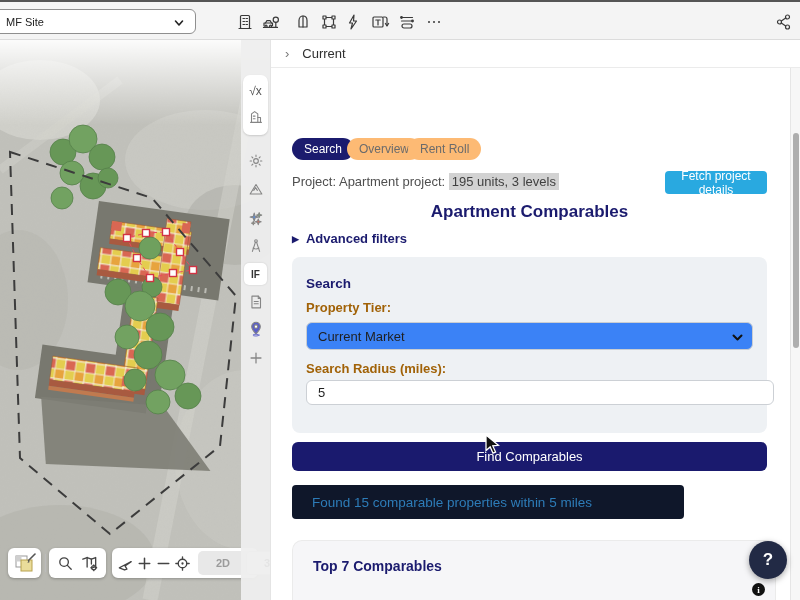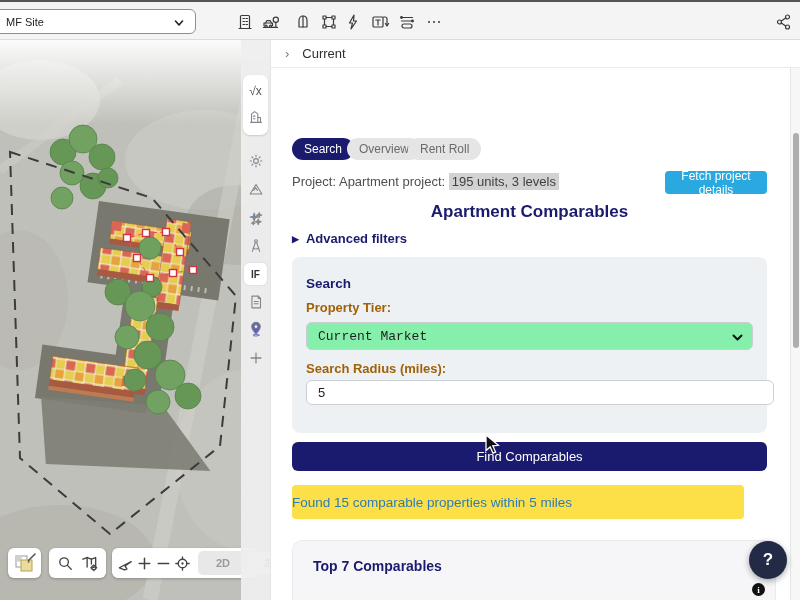--- a/index.html
+++ b/index.html
@@ -52,52 +52,52 @@
   .panel{position:absolute;left:270px;top:40px;width:530px;height:560px;background:#fff;
          border-left:1px solid #e4e4e4;z-index:20;}
   .phead{position:absolute;left:0;top:0;width:530px;height:28px;border-bottom:1px solid #ebebeb;
          display:flex;align-items:center;}
   .phead .pchev{margin-left:14px;color:#777;font-size:13px;cursor:pointer;}
   .phead .ptitle{margin-left:13px;font-size:13px;font-weight:500;color:#2f2f2f;}
 
   .tab{position:absolute;top:98px;height:22px;border-radius:12px;display:flex;align-items:center;
        justify-content:center;font-size:12px;cursor:pointer;padding:0 12px;}
   .tab.active{background:#1b1b6e;color:#fff;}
-  .tab.idle{background:#e5e5e5;color:#6b6b6b;}
+  .tab.idle{background:#fdba74;color:#6b6b6b;}
 
   .projline{position:absolute;left:21px;top:134px;font-size:13px;color:#4f4f4f;}
   .projline .hl{background:#d2d2d2;padding:1px 3px;color:#3f3f3f;}
   .fetch-btn{position:absolute;left:394px;top:131px;width:102px;height:23px;background:#29a9e0;
        color:#fff;font-size:12px;border:none;border-radius:4px;display:flex;align-items:center;
        justify-content:center;cursor:pointer;}
 
   .big-title{position:absolute;left:21px;top:162px;width:475px;text-align:center;font-size:17px;
        font-weight:bold;color:#1b1b6e;}
   .advfilters{position:absolute;left:21px;top:191px;font-size:13px;font-weight:bold;color:#1b1b6e;
        cursor:pointer;display:flex;align-items:center;gap:7px;}
   .advfilters .arr{font-size:9px;}
 
   .search-card{position:absolute;left:21px;top:217px;width:475px;height:176px;background:#eef1f4;
        border-radius:8px;}
   .sec-head{position:absolute;left:35px;top:236px;font-size:13.5px;font-weight:bold;color:#1b1b6e;}
   .fld-label{position:absolute;left:35px;font-size:13px;font-weight:bold;color:#a16207;}
   .tier-select{position:absolute;left:35px;top:282px;width:447px;height:28px;border:1px solid #c9cdd2;
-       border-radius:6px;background:#86efac;font-size:13px;color:#1f1f1f;padding:0 30px 0 11px;
-       -webkit-appearance:none;appearance:none;font-family:Liberation Mono, monospace;cursor:pointer;}
+       border-radius:6px;background:#3b82f6;font-size:13px;color:#1f1f1f;padding:0 30px 0 11px;
+       -webkit-appearance:none;appearance:none;font-family:Liberation Sans, sans-serif;cursor:pointer;}
   .sel-chev{position:absolute;left:460px;top:290px;pointer-events:none;}
   .radius-input{position:absolute;left:35px;top:340px;width:468px;height:25px;border:1px solid #ccd0d5;
        border-radius:6px;background:#fff;font-size:13px;color:#1f1f1f;padding:0 11px;
        font-family:"Liberation Sans",sans-serif;}
 
   .find-btn{position:absolute;left:21px;top:402px;width:475px;height:29px;background:#1a1a6e;
        color:#fff;font-size:13px;font-weight:500;border:none;border-radius:6px;display:flex;
        align-items:center;justify-content:center;cursor:pointer;}
 
-  .result-box{position:absolute;left:21px;top:445px;width:452px;height:34px;background:#fde047;
-       border-radius:4px;display:flex;align-items:center;padding-left:0;font-size:13.5px;
+  .result-box{position:absolute;left:21px;top:445px;width:392px;height:34px;background:#0f172a;
+       border-radius:4px;display:flex;align-items:center;padding-left:20px;font-size:13.5px;
        color:#2d7cb8;}
 
   .bottom-sheet{position:absolute;left:21px;top:500px;width:484px;height:60px;background:#f6f6f8;
        border:1px solid #ebebeb;border-bottom:none;border-radius:10px 10px 0 0;}
   .top7{position:absolute;left:20px;top:17px;font-size:14px;font-weight:bold;color:#1b1b6e;}
 
   .help-fab{position:absolute;left:478px;top:501px;width:38px;height:38px;border-radius:50%;
        background:#222a45;color:#fff;font-size:17px;font-weight:bold;display:flex;align-items:center;
        justify-content:center;box-shadow:0 2px 6px rgba(0,0,0,.35);cursor:pointer;z-index:5;}
   .info-dot{position:absolute;left:481px;top:543px;width:13px;height:13px;border-radius:50%;

